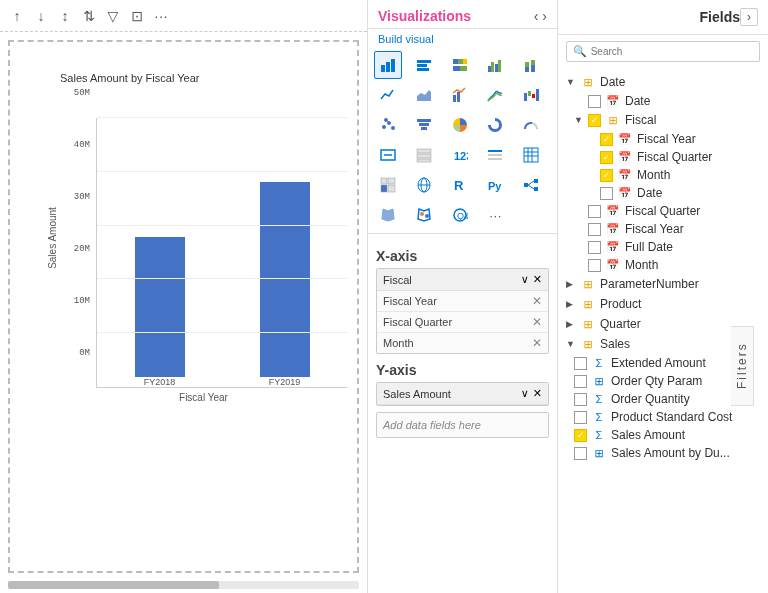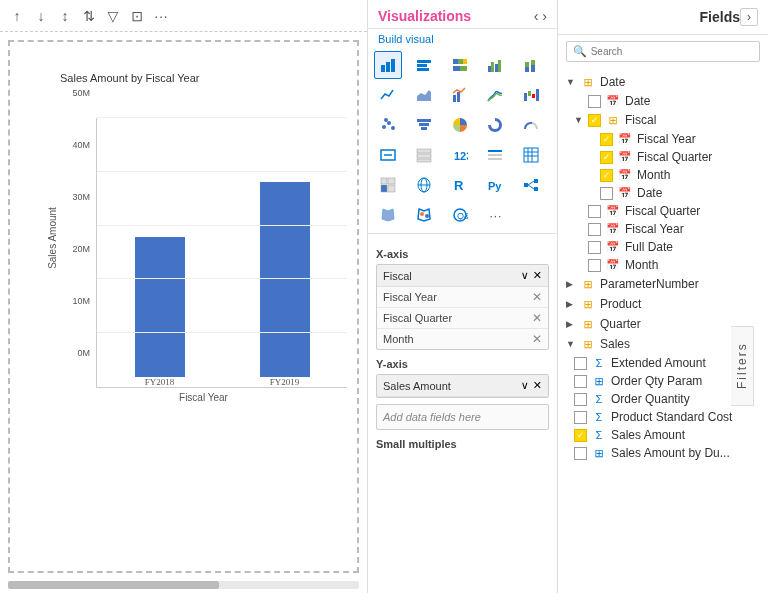--- a/index.html
+++ b/index.html
@@ -53,40 +53,40 @@
       transform: translateY(-50%) rotate(-90deg);
       font-size: 10px;
       color: #555;
       white-space: nowrap;
     }
 
     .bar-group {
       display: flex;
       flex-direction: column;
       align-items: center;
-      font-family: Liberation Serif, serif;
     }
 
     .bar {
       width: 50px;
       background: #4472c4;
       border: none;
     }
 
     .bar-label {
       font-size: 9px;
       color: #555;
       text-align: center;
     }
 
     .y-tick {
       font-size: 9px;
       color: #555;
       text-align: right;
       width: 30px;
+      font-family: Liberation Mono, monospace;
     }
 
     .x-axis-label {
       text-align: center;
       font-size: 10px;
       color: #555;
       margin-top: 4px;
     }
 
     .chart-scroll {
@@ -164,21 +164,21 @@
       background: #e8f0fe;
     }
 
     .viz-fields-section {
       flex: 1;
       overflow-y: auto;
       padding: 6px 8px;
     }
 
     .field-section-title {
-      font-size: 11px;
+      font-size: 14px;
       font-weight: 600;
       color: #444;
       margin: 8px 0 4px;
     }
 
     .field-box {
       border: 1px solid #ccc;
       border-radius: 2px;
       margin-bottom: 6px;
       background: #fafafa;
@@ -638,21 +638,20 @@
           <span style="cursor:pointer;font-size:11px;">∨</span>
           <span style="cursor:pointer;font-size:11px;">✕</span>
         </div>
       </div>
     </div>
 
     <div class="field-box">
       <div class="field-placeholder">Add data fields here</div>
     </div>
 
-    <div class="field-section-title">Small multiples</div>
   </div>
 </div>
 
 <div class="fields-panel">
   <div class="fields-header">
     <span class="fields-title">Fields</span>
     <div class="panel-collapse-btn">›</div>
   </div>
 
   <div class="search-box">

